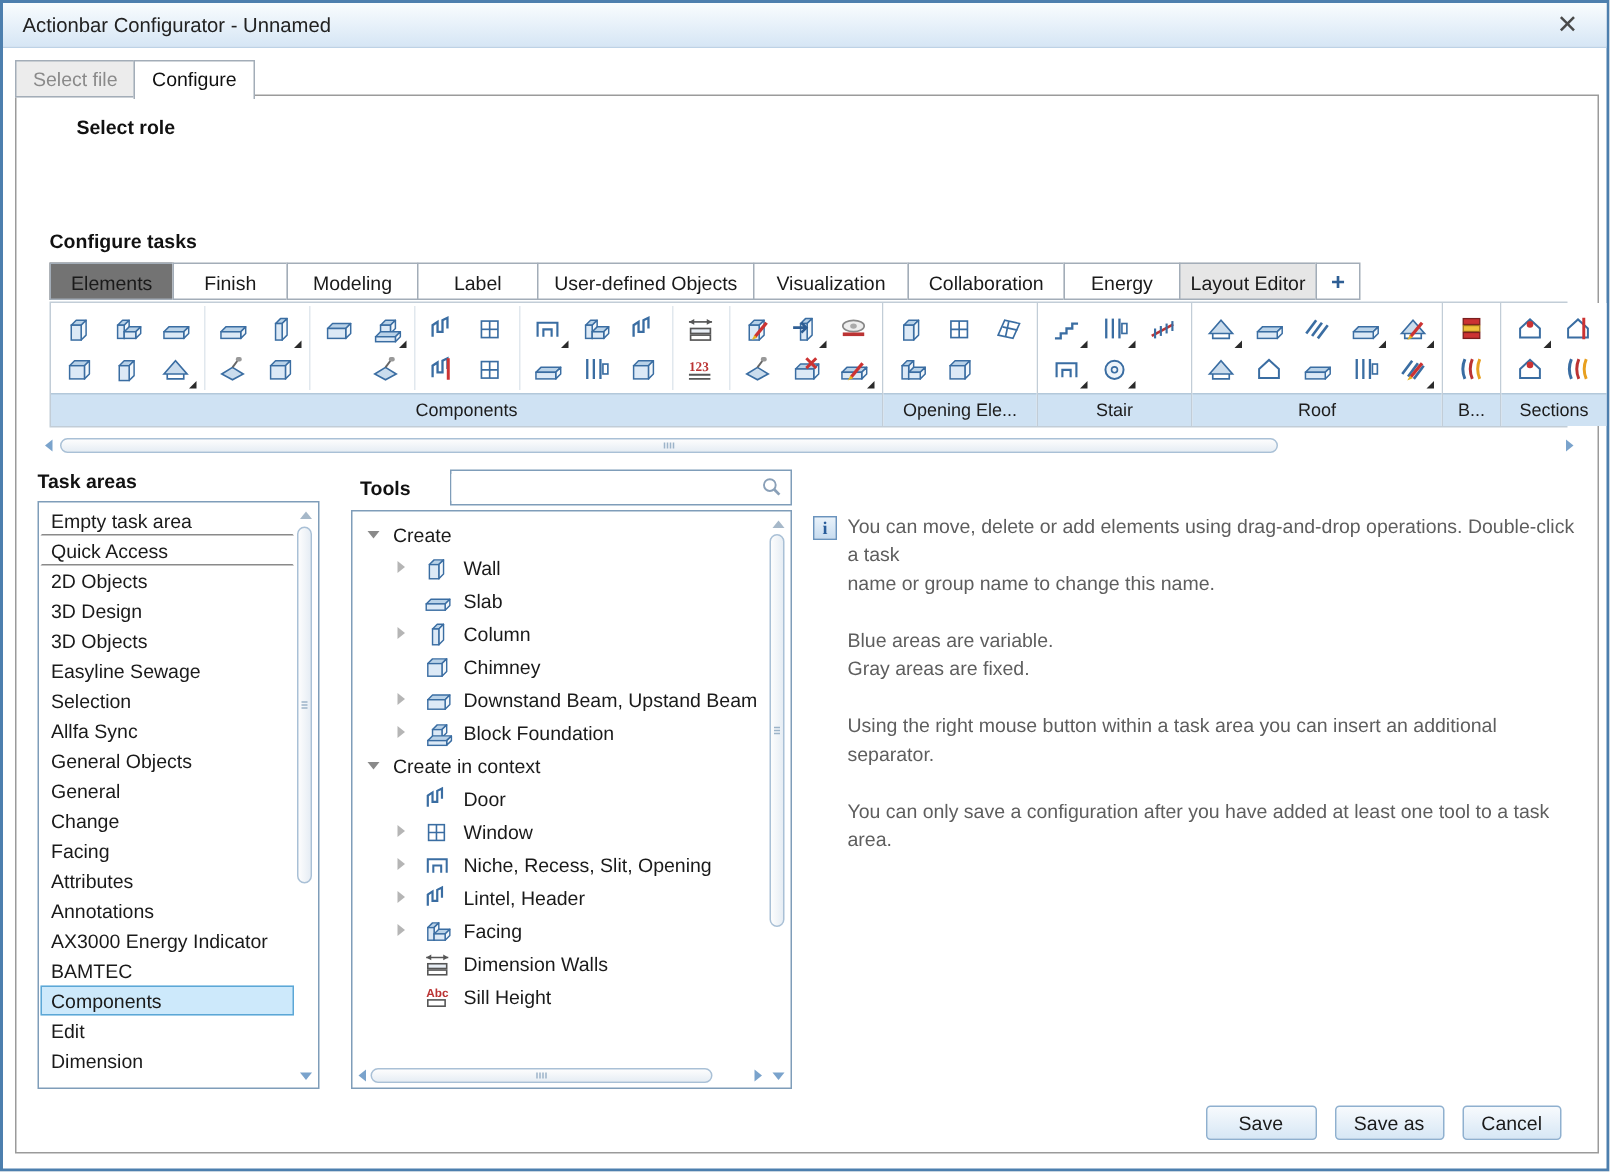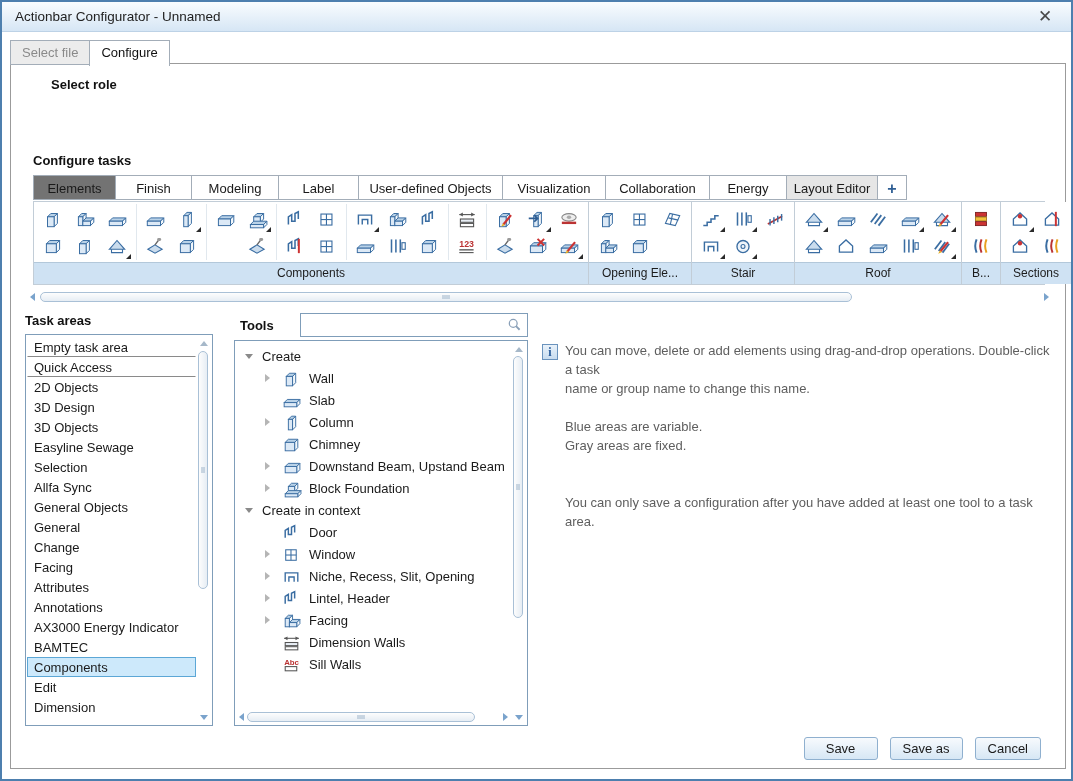--- a/index.html
+++ b/index.html
@@ -28,21 +28,21 @@
   .ttab.selected{background:#737373;}
   .ttab.dimmed{background:#e6e6e6;}
   .ttab.add{color:#2e5e94;font-weight:bold;font-size:16px;}
   
   .toolbar{position:absolute;left:22px;top:137px;width:1012px;display:flex;border:1px solid #c2cdd7;box-sizing:border-box;background:#fff;}
   .tb-group{border-right:1px solid #c2cdd7;display:flex;flex-direction:column;}
   .tb-group:last-child{border-right:none;}
   .tb-icons{display:flex;padding:2px 3px;background:#fff;flex:1;}
   .tb-col{width:30px;display:flex;flex-direction:column;justify-content:space-between;padding:1px 0;margin:0 1px;}
   .tb-col.sep{border-left:1px solid #e1e8ee;margin-left:3px;padding-left:3px;}
-  .tb-cell{width:26px;height:27px;margin:0 auto;position:relative;display:flex;align-items:center;justify-content:center;cursor:pointer;}
+  .tb-cell{width:26px;height:27px;margin:0 auto;position:relative;display:flex;align-items:center;justify-content:center;cursor:pointer;font-family:Liberation Serif, serif;}
   .tb-cell .dd{position:absolute;right:-1px;bottom:0;width:0;height:0;border-left:5px solid transparent;border-bottom:5px solid #2b2b2b;}
   .tb-label{height:21px;background:#cfe2f3;border-top:1px solid #b3c8da;text-align:center;font-size:12px;line-height:20px;color:#1c1c1c;overflow:hidden;white-space:nowrap;cursor:default;}
   
   .hscroll{position:absolute;height:12px;display:flex;align-items:center;}
   .hs-arrow{width:8px;height:10px;display:flex;align-items:center;justify-content:center;cursor:pointer;}
   .arr-l{width:0;height:0;border-top:4px solid transparent;border-bottom:4px solid transparent;border-right:5px solid #7aa3cc;}
   .arr-r{width:0;height:0;border-top:4px solid transparent;border-bottom:4px solid transparent;border-left:5px solid #7aa3cc;}
   .hs-track{flex:1;height:11px;position:relative;margin:0 2px;}
   .hs-thumb{position:absolute;top:0;height:10px;border:1px solid #a9c0d6;border-radius:5px;background:linear-gradient(#fdfdfd,#e6edf4);box-sizing:border-box;cursor:pointer;}
   .grip{position:absolute;left:50%;top:2px;transform:translateX(-50%);display:flex;gap:1px;}
@@ -885,21 +885,21 @@
             <span>Dimension Walls</span>
           </div>
           <div class="tree-row">
             <span class="tr-expwrap"></span>
             <span class="tr-icon">
               <svg viewBox="0 0 20 20" width="21" height="21">
                 <text x="3" y="10" font-size="7.5" font-weight="bold" fill="#bb3333">Abc</text>
                 <rect x="4" y="12" width="11" height="4" fill="#fff" stroke="#555"></rect>
               </svg>
             </span>
-            <span>Sill Walls</span>
+            <span>Sill Height</span>
           </div>
         </div>
       <div class="vscroll">
         <span class="vs-arrow" style="top:0;">
             <i class="arr-u"></i>
           </span>
         <span class="vs-thumb" style="top:13px;height:262px;">
             <span class="vgrip">
               <i></i>
               <i></i>
@@ -931,20 +931,21 @@
     </div>
 
     <div class="info-icon">i</div>
     <div class="info-text" id="info-lines">
         <div class="info-line">You can move, delete or add elements using drag-and-drop operations. Double-click a task</div>
         <div class="info-line">name or group name to change this name.</div>
         <div class="info-line"></div>
         <div class="info-line">Blue areas are variable.</div>
         <div class="info-line">Gray areas are fixed.</div>
         <div class="info-line"></div>
+        <div class="info-line">Using the right mouse button within a task area you can insert an additional separator.</div>
         <div class="info-line"></div>
         <div class="info-line">You can only save a configuration after you have added at least one tool to a task area.</div>
       </div>
 
     <div class="actions" id="dialog-buttons">
         <div class="btn btn-save">Save</div>
         <div class="btn">Save as</div>
         <div class="btn">Cancel</div>
       </div>
 

